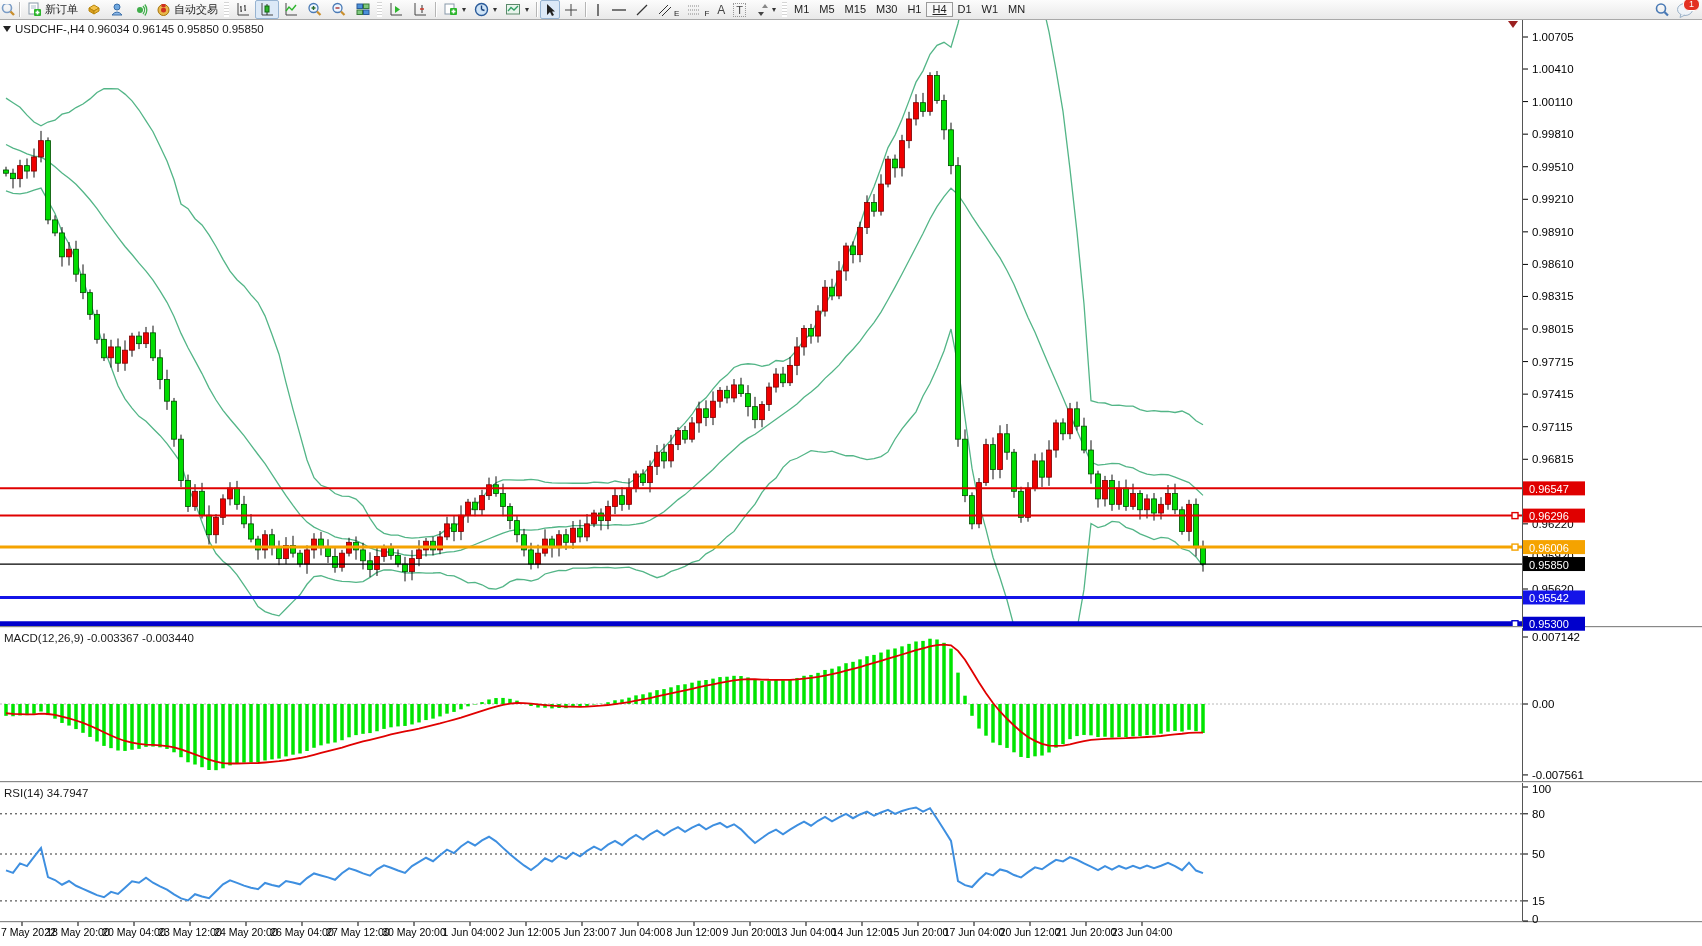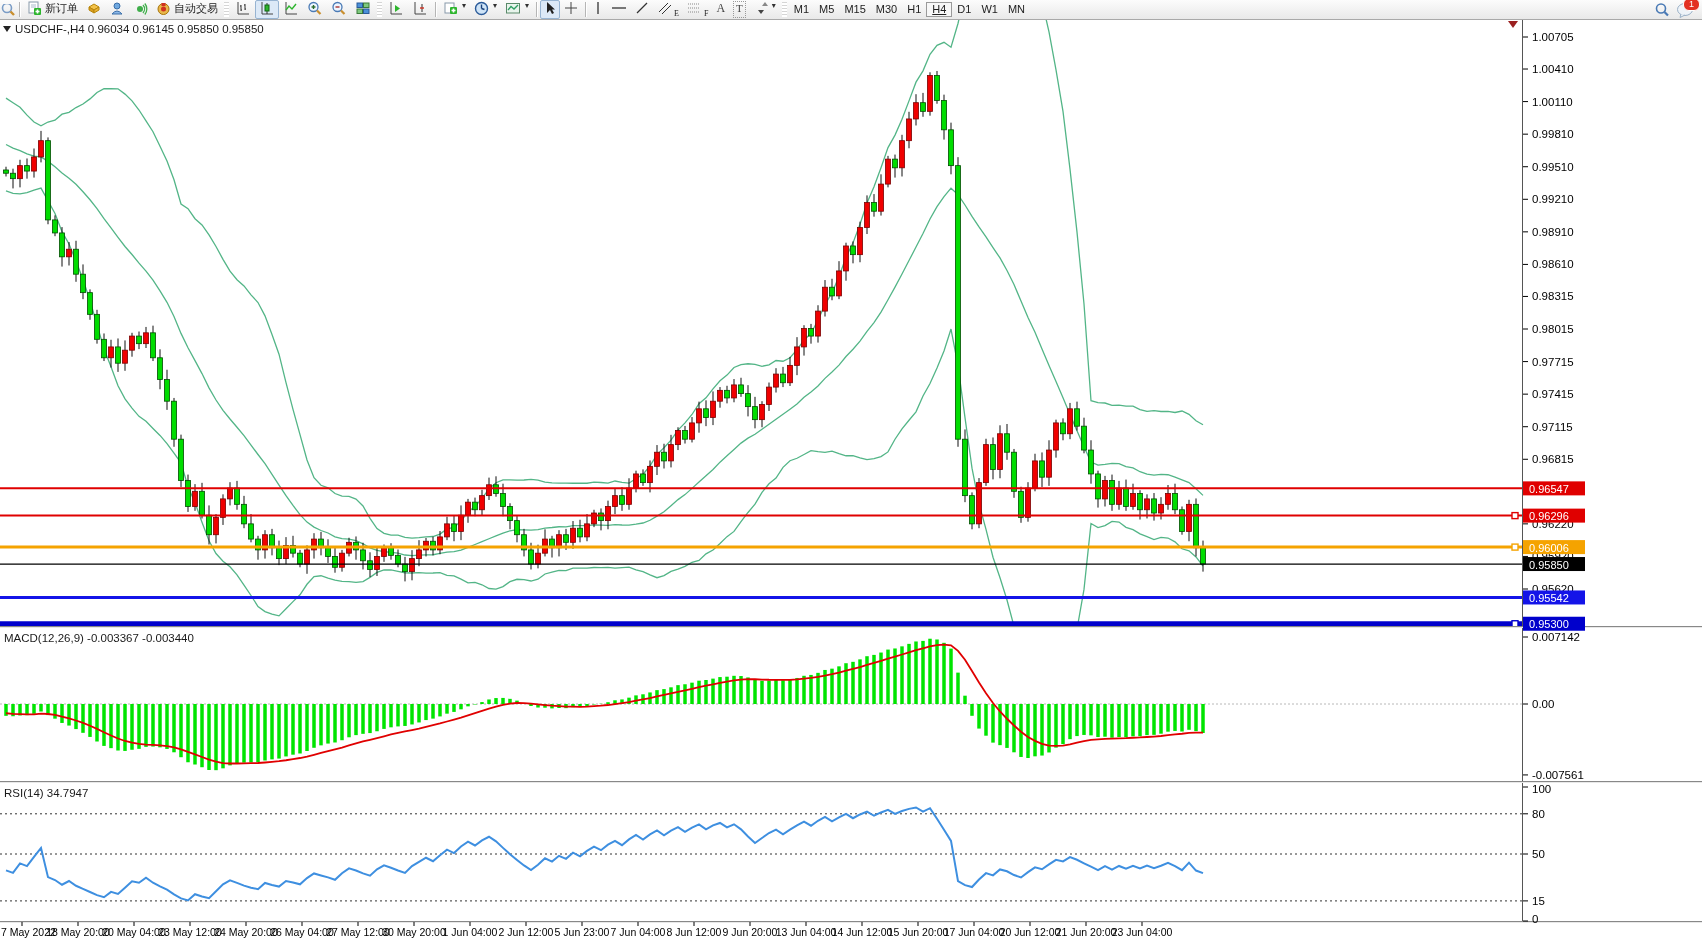--- a/index.html
+++ b/index.html
@@ -3,22 +3,22 @@
 <meta charset="utf-8">
 <style>
   html,body{margin:0;padding:0;width:1702px;height:946px;overflow:hidden;background:#fff;
     font-family:"Liberation Sans","DejaVu Sans",sans-serif;-webkit-font-smoothing:none;}
   .tb{position:absolute;top:0;left:0;width:1702px;height:19px;z-index:10;
       background:linear-gradient(#fcfcfc,#e9e9e9);border-bottom:1px solid #a9a9a9;
       display:flex;align-items:center;font-size:11px;color:#222;}
   .sep{width:1px;height:15px;background:#b5b5b5;box-shadow:1px 0 0 #fff;margin:0 3px;flex:0 0 auto;}
   .grip{width:5px;height:15px;margin:0 2px;flex:0 0 auto;
       background:repeating-linear-gradient(#d5d5d5 0 1px,#fff 1px 3px);}
-  .tbtn{height:17px;display:flex;gap:3px;padding:0 3px;border:1px solid transparent;
-      border-radius:2px;flex:0 0 auto;white-space:nowrap;font-family:Liberation Serif, serif;}
+  .tbtn{height:17px;display:flex;align-items:center;gap:3px;padding:0 3px;border:1px solid transparent;
+      border-radius:2px;flex:0 0 auto;white-space:nowrap;}
   .tbtn.pressed{border:1px solid #97b4d2;background:#dcE9f7;}
   .caret{font-size:8px;color:#333;margin-left:1px;}
   .ic{display:block;flex:0 0 auto;}
   .tfwrap{display:flex;align-items:center;flex:0 0 auto;text-align:center;}
   .tf{padding:0 5px;height:15px;line-height:15px;color:#222;flex:0 0 auto;}
   .tf.active{border:1px solid #9a9a9a;background:#f7f7f7;height:13px;line-height:13px;text-decoration:underline;}
   .rightgrp{margin-left:auto;display:flex;align-items:center;gap:6px;padding-right:8px;}
   .chatwrap{position:relative;}
   .badge{position:absolute;top:-4px;right:-6px;min-width:11px;height:11px;border-radius:6px;
       background:#e33022;color:#fff;font-size:9px;line-height:11px;text-align:center;padding:0 2px;

